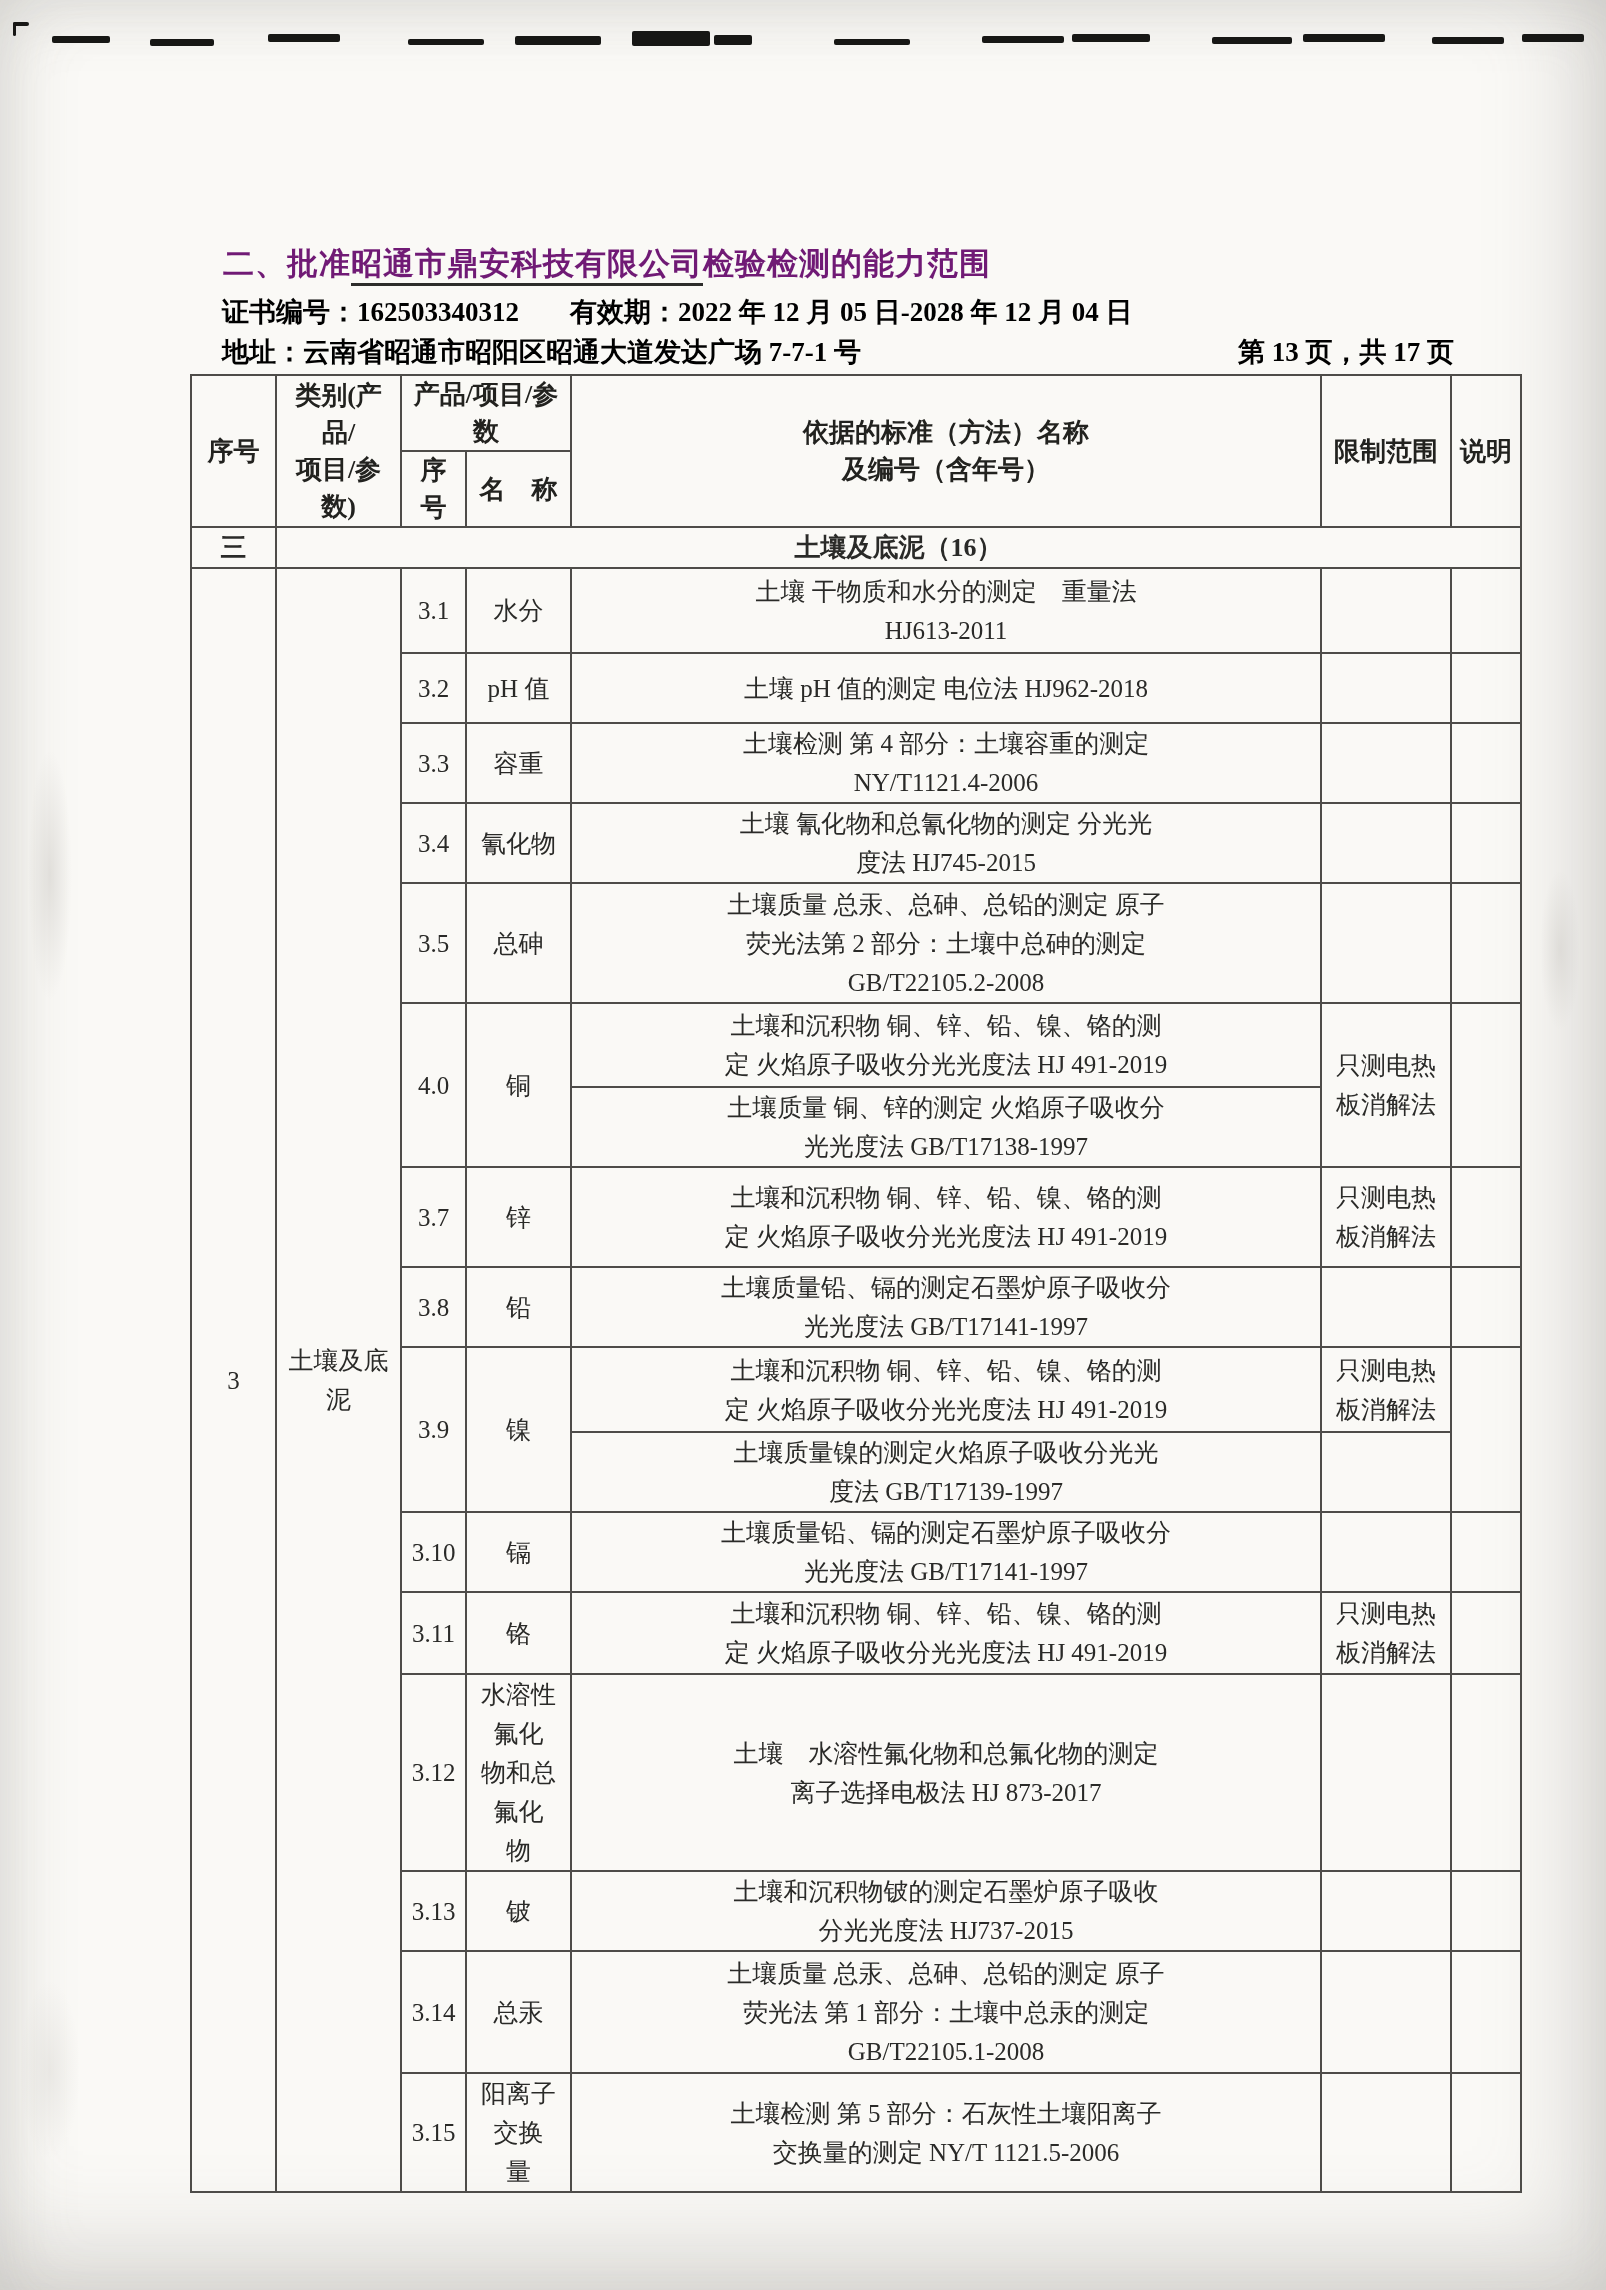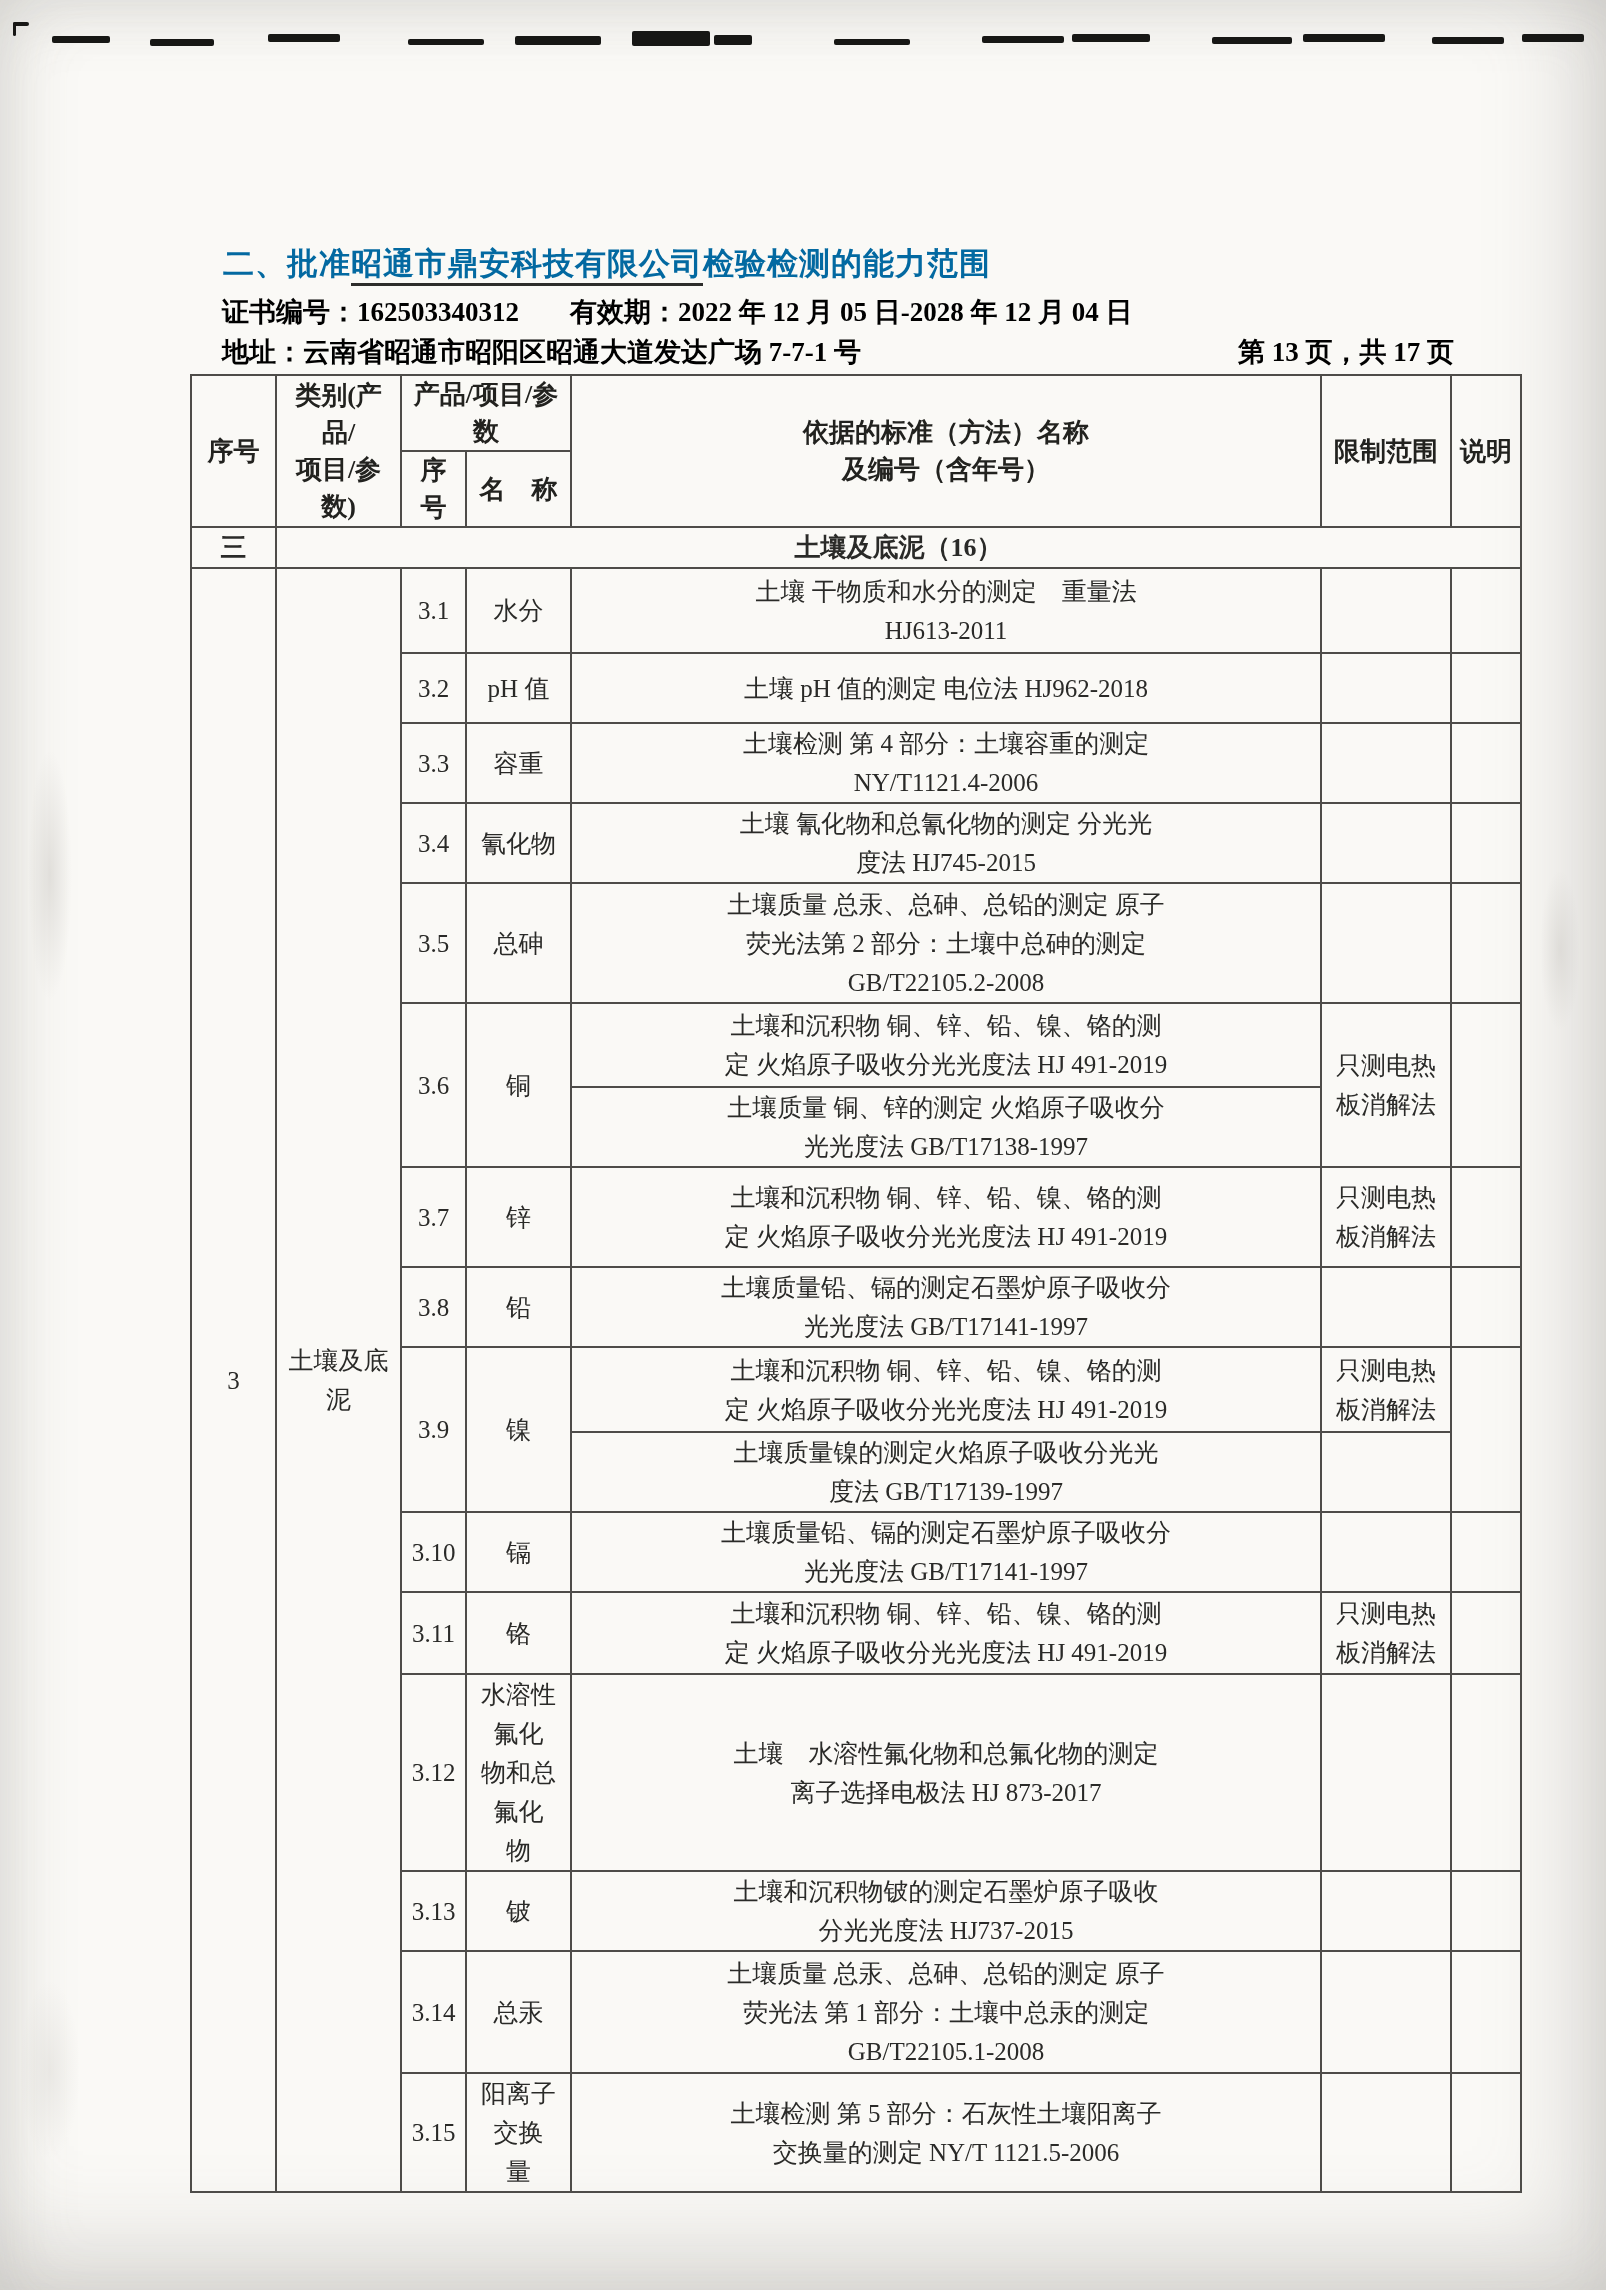--- a/index.html
+++ b/index.html
@@ -4,21 +4,21 @@
 <style>
   html,body{margin:0;padding:0;background:#d8d6d2;}
   .sheet{position:relative;width:1606px;height:2290px;background:#faf9f6;overflow:hidden;
          font-family:"Liberation Serif","DejaVu Serif",serif;color:#2a2a28;}
   .shade{position:absolute;inset:0;pointer-events:none;
          box-shadow:inset -30px -40px 95px rgba(110,105,100,.22),
                     inset 22px 0 65px rgba(120,115,110,.10),
                     inset 0 26px 55px rgba(120,115,110,.08);}
   .dash{position:absolute;background:#171715;border-radius:2px;}
   .smudge{position:absolute;border-radius:50%;pointer-events:none;}
-  .title{position:absolute;left:223px;top:243px;font-size:31px;font-weight:bold;color:#0369a1;letter-spacing:1px;white-space:nowrap;}
+  .title{position:absolute;left:223px;top:243px;font-size:31px;font-weight:bold;color:#701a75;letter-spacing:1px;white-space:nowrap;}
   .title .u{border-bottom:3px solid #2d2d2b;padding-bottom:2px;}
   .infoline{position:absolute;font-size:27px;font-weight:bold;color:#000000;white-space:nowrap;}
   #cert{left:222px;top:294px;}
   #validity{left:570px;top:294px;}
   #address{left:222px;top:334px;}
   #pageno{left:1238px;top:334px;}
   table{position:absolute;left:190px;top:374px;width:1330px;border-collapse:collapse;table-layout:fixed;}
   td{border:2px solid #4e4c49;text-align:center;vertical-align:middle;
      font-size:25px;line-height:39px;white-space:pre-line;padding:0 6px;overflow:hidden;}
   thead td{font-weight:bold;font-size:26px;color:#22221f;line-height:37px;}
@@ -126,21 +126,21 @@
         <tr style="height: 120px;">
           <td class="c-no">3.5</td>
           <td class="c-name">总砷</td>
           <td class="c-std">土壤质量 总汞、总砷、总铅的测定 原子
 荧光法第 2 部分：土壤中总砷的测定
 GB/T22105.2-2008</td>
           <td class="c-limit"></td>
           <td class="c-note"></td>
         </tr>
         <tr style="height: 84px;">
-          <td class="c-no" rowspan="2">3.6</td>
+          <td class="c-no" rowspan="2">4.0</td>
           <td class="c-name" rowspan="2">铜</td>
           <td class="c-std">土壤和沉积物 铜、锌、铅、镍、铬的测
 定 火焰原子吸收分光光度法 HJ 491-2019</td>
           <td class="c-limit" rowspan="2">只测电热
 板消解法</td>
           <td class="c-note" rowspan="2"></td>
         </tr>
         <tr style="height: 78px;">
           <td class="c-std">土壤质量 铜、锌的测定 火焰原子吸收分
 光光度法 GB/T17138-1997</td>

